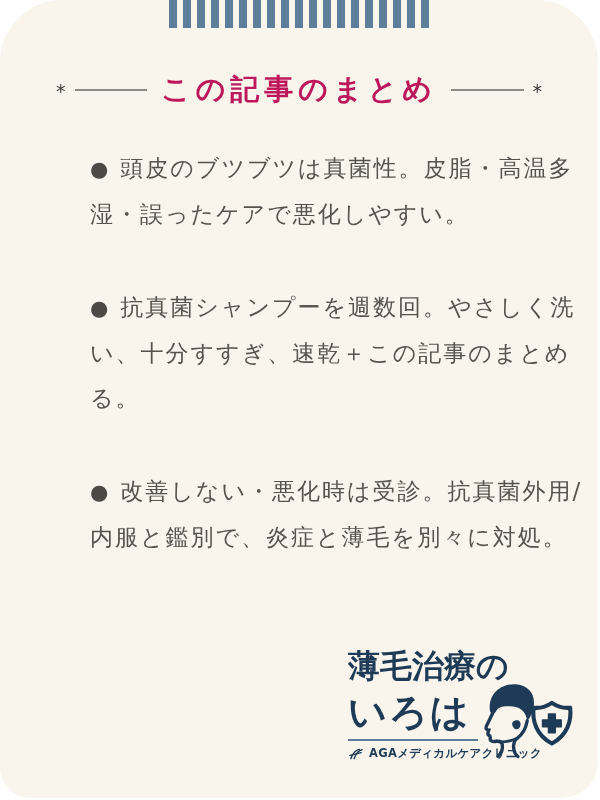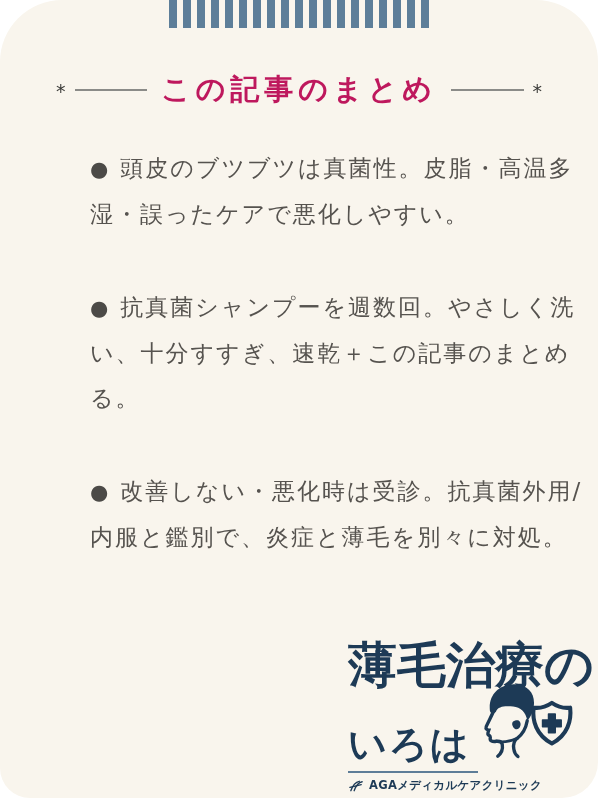--- a/index.html
+++ b/index.html
@@ -34,24 +34,24 @@
     white-space:nowrap;
   }
   
   .bullets{position:absolute;top:146px;left:58px;right:48px;margin-left:32px;}
   .bullet{margin:0 0 48px 0;font-size:23px;line-height:45px;color:#56534f;letter-spacing:2px;}
   .bullet .line{display:block;white-space:nowrap;}
   .marker{color:#4c4a47;margin-right:10px;font-size:21px;}
   
   .logo{position:absolute;left:348px;top:643px;width:236px;height:130px;color:#1d3a56;}
   .logo-line1{
-    font-size:49px;font-weight:800;letter-spacing:0px;line-height:46px;white-space:nowrap;
+    font-size:32px;font-weight:800;letter-spacing:0px;line-height:46px;white-space:nowrap;
   }
   .logo-line2{
-    font-size:38px;font-weight:800;letter-spacing:2px;line-height:46px;white-space:nowrap;margin-top:32px;
+    font-size:38px;font-weight:800;letter-spacing:2px;line-height:46px;white-space:nowrap;
   }
   .logo-underline{width:130px;height:2px;background:#5e7d98;margin-top:4px;}
   .clinic-row{display:flex;align-items:center;margin-top:5px;gap:4px;}
   .clinic-name{
     font-size:11.5px;font-weight:700;color:#1d3a56;letter-spacing:0.3px;white-space:nowrap;
   }
   .face-svg{position:absolute;left:130px;top:38px;width:97px;height:78px;}
   .mark-svg{width:17px;height:14px;flex:0 0 auto;}
 </style>
 </head>

